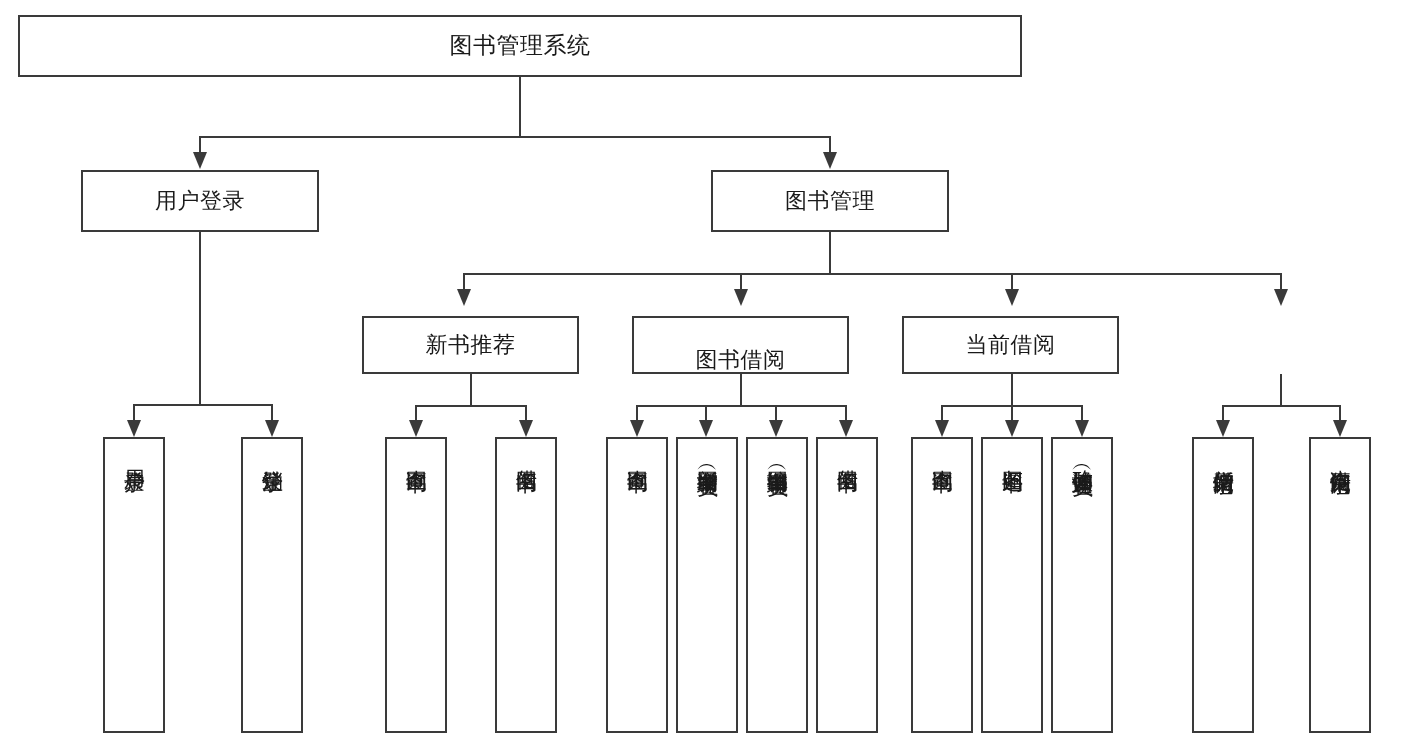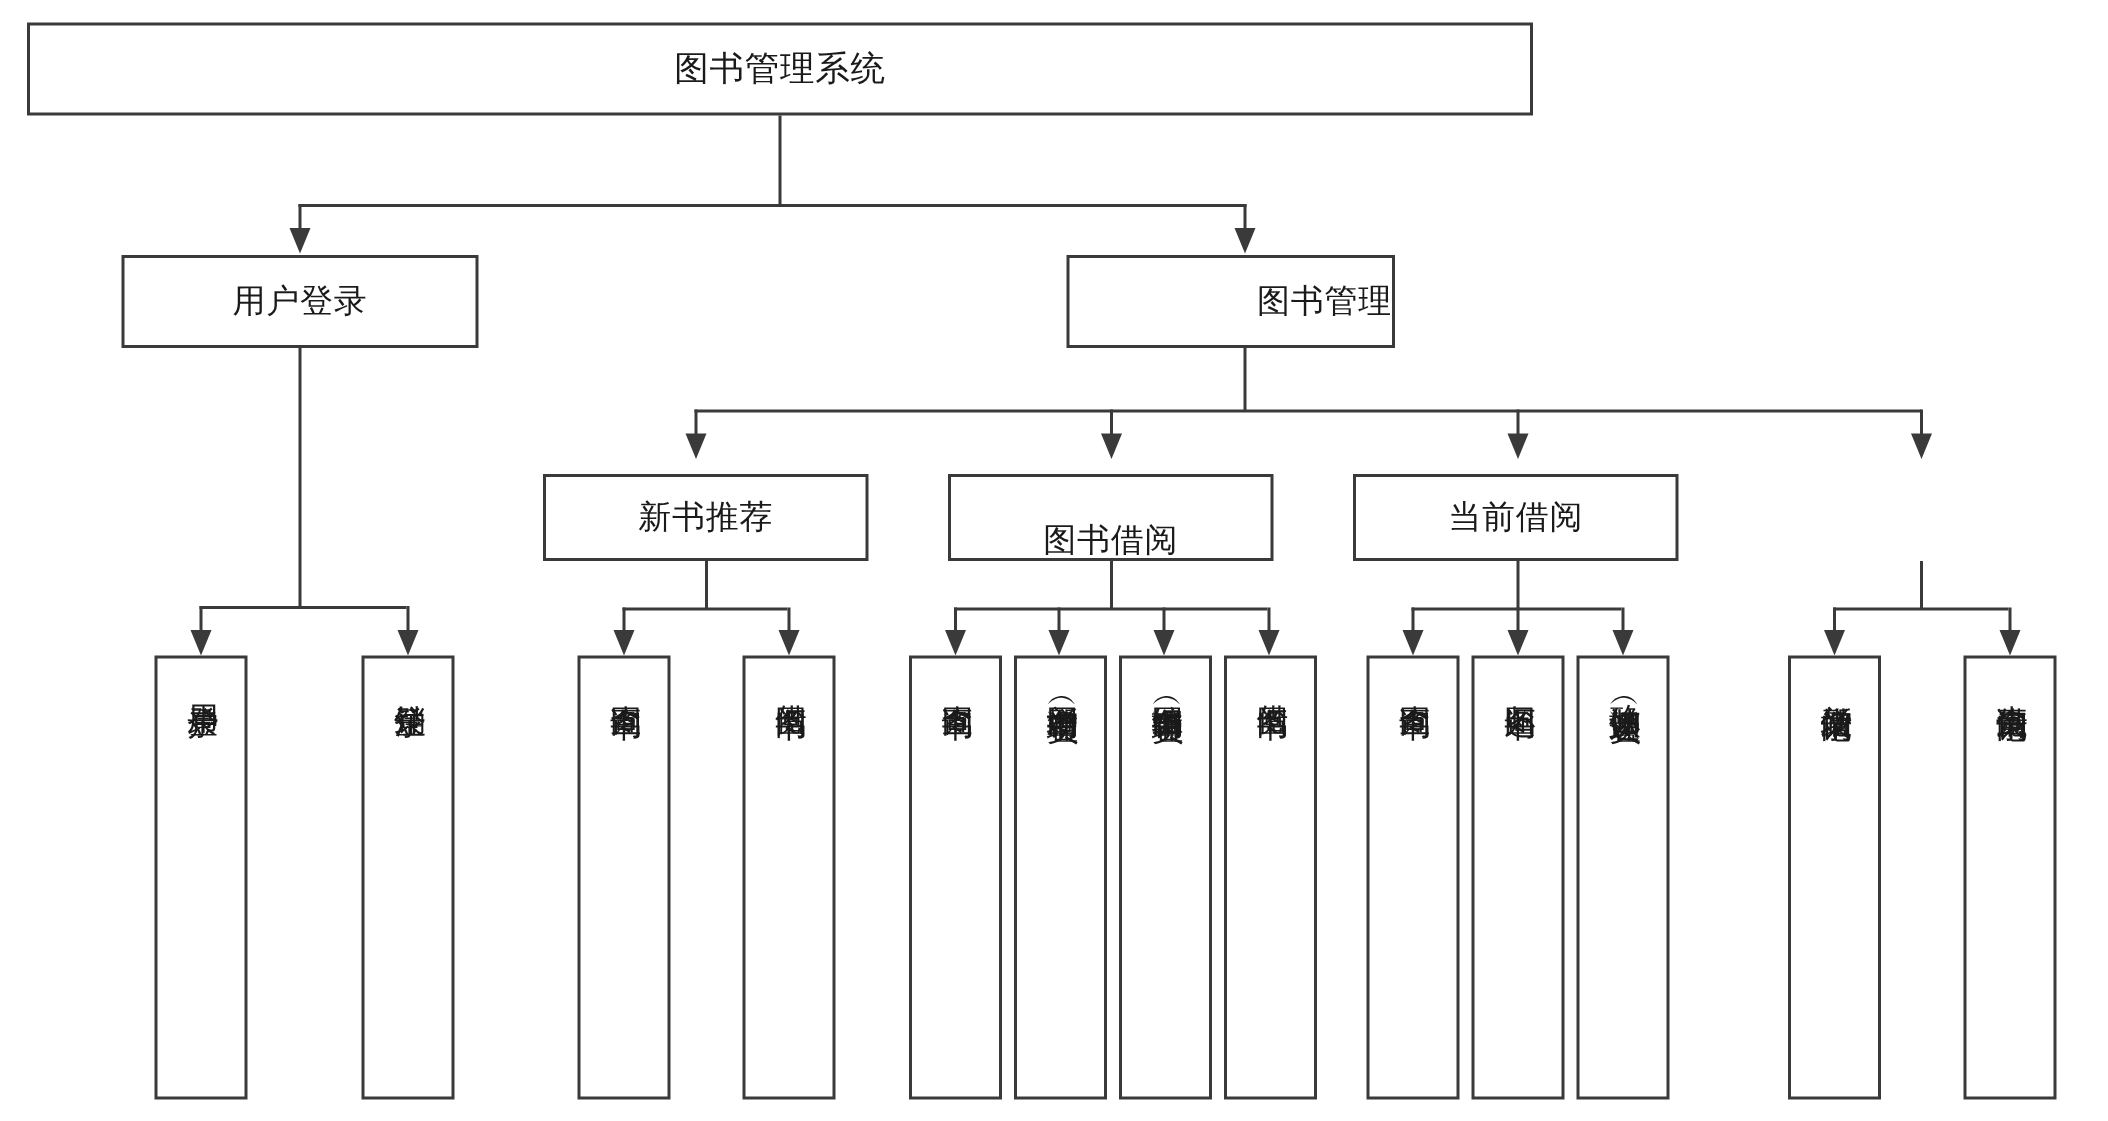--- a/index.html
+++ b/index.html
@@ -100,21 +100,21 @@
   <div class="vline" style="left:199px; top:136px; height:17px;"></div>
   <div class="arrow" style="left:193px; top:152px;"></div>
 
   <div class="vline" style="left:829px; top:136px; height:17px;"></div>
   <div class="arrow" style="left:823px; top:152px;"></div>
 
   <div class="node horiz" id="node-user-login" style="left:81px; top:170px; width:238px; height:62px;">
     <span class="label">用户登录</span>
   </div>
 
-  <div class="node horiz" id="node-book-management" style="left:711px; top:170px; width:219px; height:62px;justify-content:flex-end;">
+  <div class="node horiz" id="node-book-management" style="left:711px; top:170px; width:238px; height:62px;">
     <span class="label">图书管理</span>
   </div>
 
   <div class="vline" style="left:199px; top:232px; height:173px;"></div>
   <div class="hline" style="left:133px; top:404px; width:138px;"></div>
   <div class="vline" style="left:133px; top:404px; height:17px;"></div>
   <div class="arrow" style="left:127px; top:420px;"></div>
   <div class="vline" style="left:271px; top:404px; height:17px;"></div>
   <div class="arrow" style="left:265px; top:420px;"></div>
 

